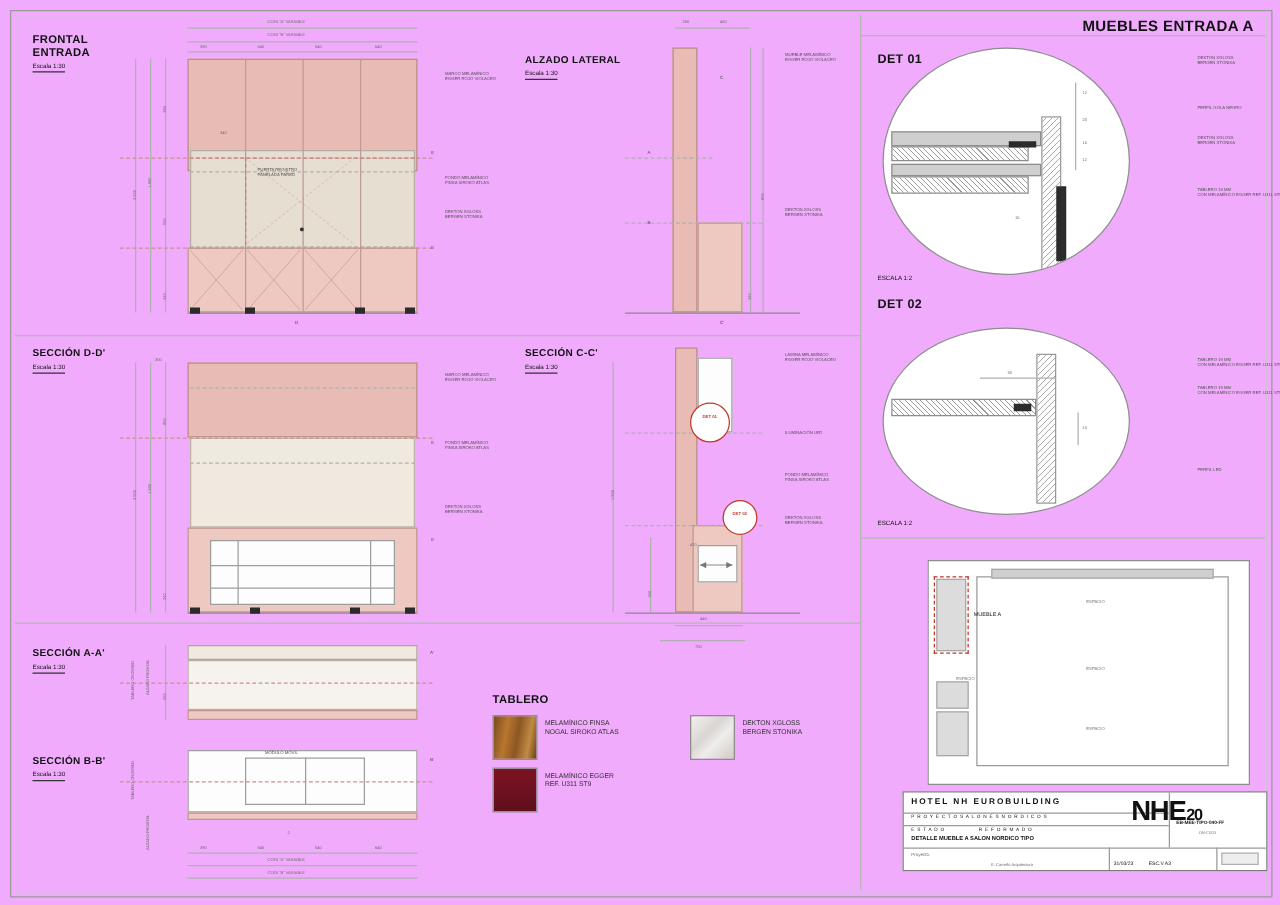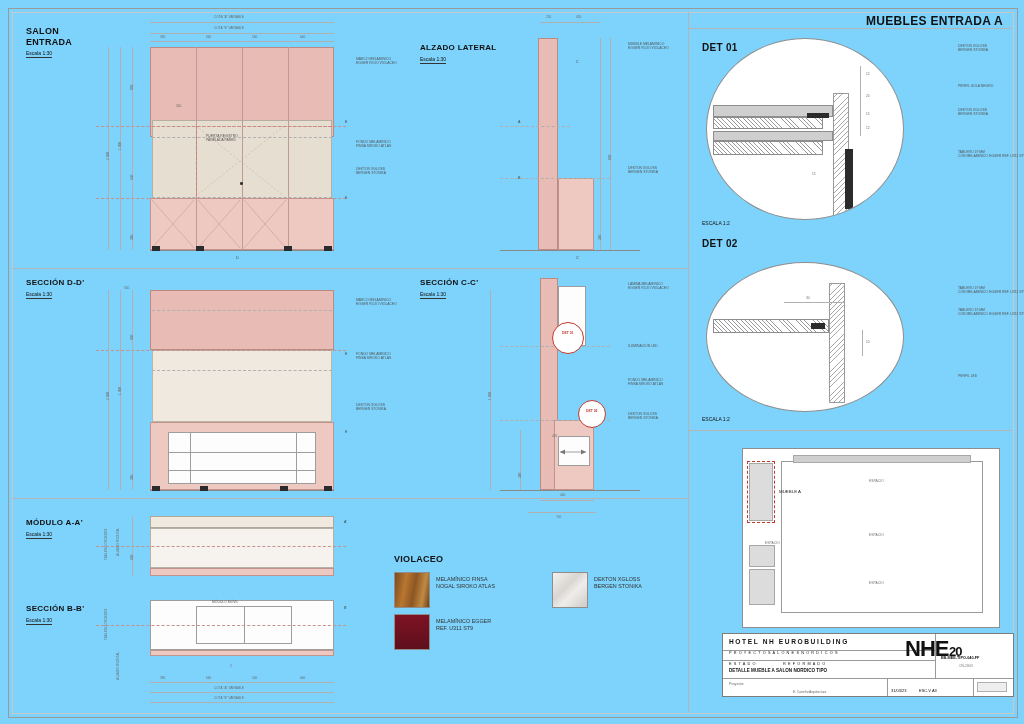--- a/index.html
+++ b/index.html
@@ -1,18 +1,18 @@
 <!DOCTYPE html>
 <html><head>
 <meta charset="utf-8">
 <style>
   html,body{margin:0;padding:0;background:#d8d8d8;}
   body{font-family:"Liberation Sans", sans-serif;}
   #sheet{
-    position:relative;width:1024px;height:724px;background:#7dd3fc;overflow:hidden;
+    position:relative;width:1024px;height:724px;background:#f0abfc;overflow:hidden;
   }
   .frame{position:absolute;left:8px;top:8px;width:1008px;height:708px;border:1px solid #9a9a9a;}
   .frame2{position:absolute;left:12px;top:12px;width:1000px;height:700px;border:1px solid #c9c9c9;}
   .vsep{position:absolute;top:12px;width:1px;height:700px;background:#b5b5b5;}
   .hsep{position:absolute;left:12px;height:1px;background:#b5b5b5;}
 
   .ttl{position:absolute;font-weight:bold;letter-spacing:.3px;color:#111;}
   .sub{position:absolute;color:#111;}
   .tiny{position:absolute;color:#555;font-size:3.4px;line-height:1.25;}
   .tinyb{position:absolute;color:#333;font-size:3.8px;line-height:1.3;}
@@ -76,21 +76,21 @@
 
   <div class="vsep" style="left:688px;"></div>
 
   <div class="hsep" style="left:12px;top:268px;width:676px;"></div>
   <div class="hsep" style="left:12px;top:498px;width:676px;"></div>
   <div class="hsep" style="left:688px;top:430px;width:324px;"></div>
   <div class="hsep" style="left:688px;top:28px;width:324px;"></div>
 
   <div class="ttl" style="left:866px;top:14px;font-size:12px;">MUEBLES ENTRADA A</div>
 
-  <div class="ttl" style="left:26px;top:26px;font-size:9px;">SALON</div>
+  <div class="ttl" style="left:26px;top:26px;font-size:9px;">FRONTAL</div>
   <div class="ttl" style="left:26px;top:37px;font-size:9px;">ENTRADA</div>
   <div class="sub" style="left:26px;top:50px;font-size:5px;border-bottom:0.7px solid #333;padding-bottom:1px;">Escala 1:30</div>
 
   <div class="rect pink" style="left:150px;top:47px;width:184px;height:90px;"></div>
   <div class="rect beige" style="left:152px;top:120px;width:180px;height:82px;"></div>
   <div class="rect pink2" style="left:150px;top:198px;width:184px;height:52px;"></div>
   <div class="ln" style="left:150px;top:250px;width:184px;height:1px;background:#8a8a8a;"></div>
 
   <div class="ln" style="left:196px;top:47px;width:0.6px;height:203px;background:#c09a94;"></div>
   <div class="ln" style="left:242px;top:47px;width:0.6px;height:203px;background:#c09a94;"></div>
@@ -259,21 +259,21 @@
   <div class="ln" style="left:490px;top:290px;width:0.6px;height:200px;background:#b0b0b0;"></div>
   <div class="dimv" style="left:488px;top:400px;">1.900</div>
   <div class="ln" style="left:520px;top:430px;width:0.6px;height:60px;background:#b0b0b0;"></div>
   <div class="dimv" style="left:518px;top:478px;">340</div>
   <div class="dim" style="left:552px;top:434px;">420</div>
   <div class="ln" style="left:540px;top:500px;width:54px;height:0.6px;background:#b0b0b0;"></div>
   <div class="dim" style="left:560px;top:493px;">440</div>
   <div class="ln" style="left:528px;top:512px;width:68px;height:0.6px;background:#b0b0b0;"></div>
   <div class="dim" style="left:556px;top:515px;">700</div>
 
-  <div class="ttl" style="left:26px;top:518px;font-size:8px;">MÓDULO A-A'</div>
+  <div class="ttl" style="left:26px;top:518px;font-size:8px;">SECCIÓN A-A'</div>
   <div class="sub" style="left:26px;top:531px;font-size:5px;border-bottom:0.7px solid #333;padding-bottom:1px;">Escala 1:30</div>
 
   <div class="rect" style="left:150px;top:516px;width:184px;height:12px;background:#efe9df;border:0.7px solid #b0a79a;"></div>
   <div class="rect" style="left:150px;top:528px;width:184px;height:40px;background:#f6f3ee;border:0.7px solid #b7b0a6;"></div>
   <div class="rect pink2" style="left:150px;top:568px;width:184px;height:8px;"></div>
   <div class="dash-h" style="left:96px;top:546px;width:250px;border-top:1px dashed #c7918b;"></div>
   <div class="dimv" style="left:104px;top:560px;">TABLERO CROSSED</div>
   <div class="dimv" style="left:116px;top:556px;">ALZADO FRONTAL</div>
   <div class="ln" style="left:132px;top:516px;width:0.6px;height:60px;background:#b0b0b0;"></div>
   <div class="dimv" style="left:130px;top:560px;">450</div>
@@ -296,21 +296,21 @@
   <div class="ln" style="left:150px;top:692px;width:184px;height:0.6px;background:#b0b0b0;"></div>
   <div class="ln" style="left:150px;top:702px;width:184px;height:0.6px;background:#b0b0b0;"></div>
   <div class="dim" style="left:160px;top:676px;">390</div>
   <div class="dim" style="left:206px;top:676px;">640</div>
   <div class="dim" style="left:252px;top:676px;">540</div>
   <div class="dim" style="left:300px;top:676px;">640</div>
   <div class="dim" style="left:214px;top:686px;">COTA "A" VARIABLE</div>
   <div class="dim" style="left:214px;top:696px;">COTA "B" VARIABLE</div>
   <div class="dim" style="left:230px;top:664px;">2</div>
 
-  <div class="ttl" style="left:394px;top:554px;font-size:9px;">VIOLACEO</div>
+  <div class="ttl" style="left:394px;top:554px;font-size:9px;">TABLERO</div>
 
   <div class="swatch sw-wood" style="left:394px;top:572px;"></div>
   <div class="tinyb" style="left:436px;top:576px;white-space:pre;font-size:5.4px;">MELAMÍNICO FINSA
 NOGAL SIROKO ATLAS</div>
 
   <div class="swatch sw-red" style="left:394px;top:614px;"></div>
   <div class="tinyb" style="left:436px;top:618px;white-space:pre;font-size:5.4px;">MELAMÍNICO EGGER
 REF. U311 ST9</div>
 
   <div class="swatch sw-stone" style="left:552px;top:572px;"></div>

